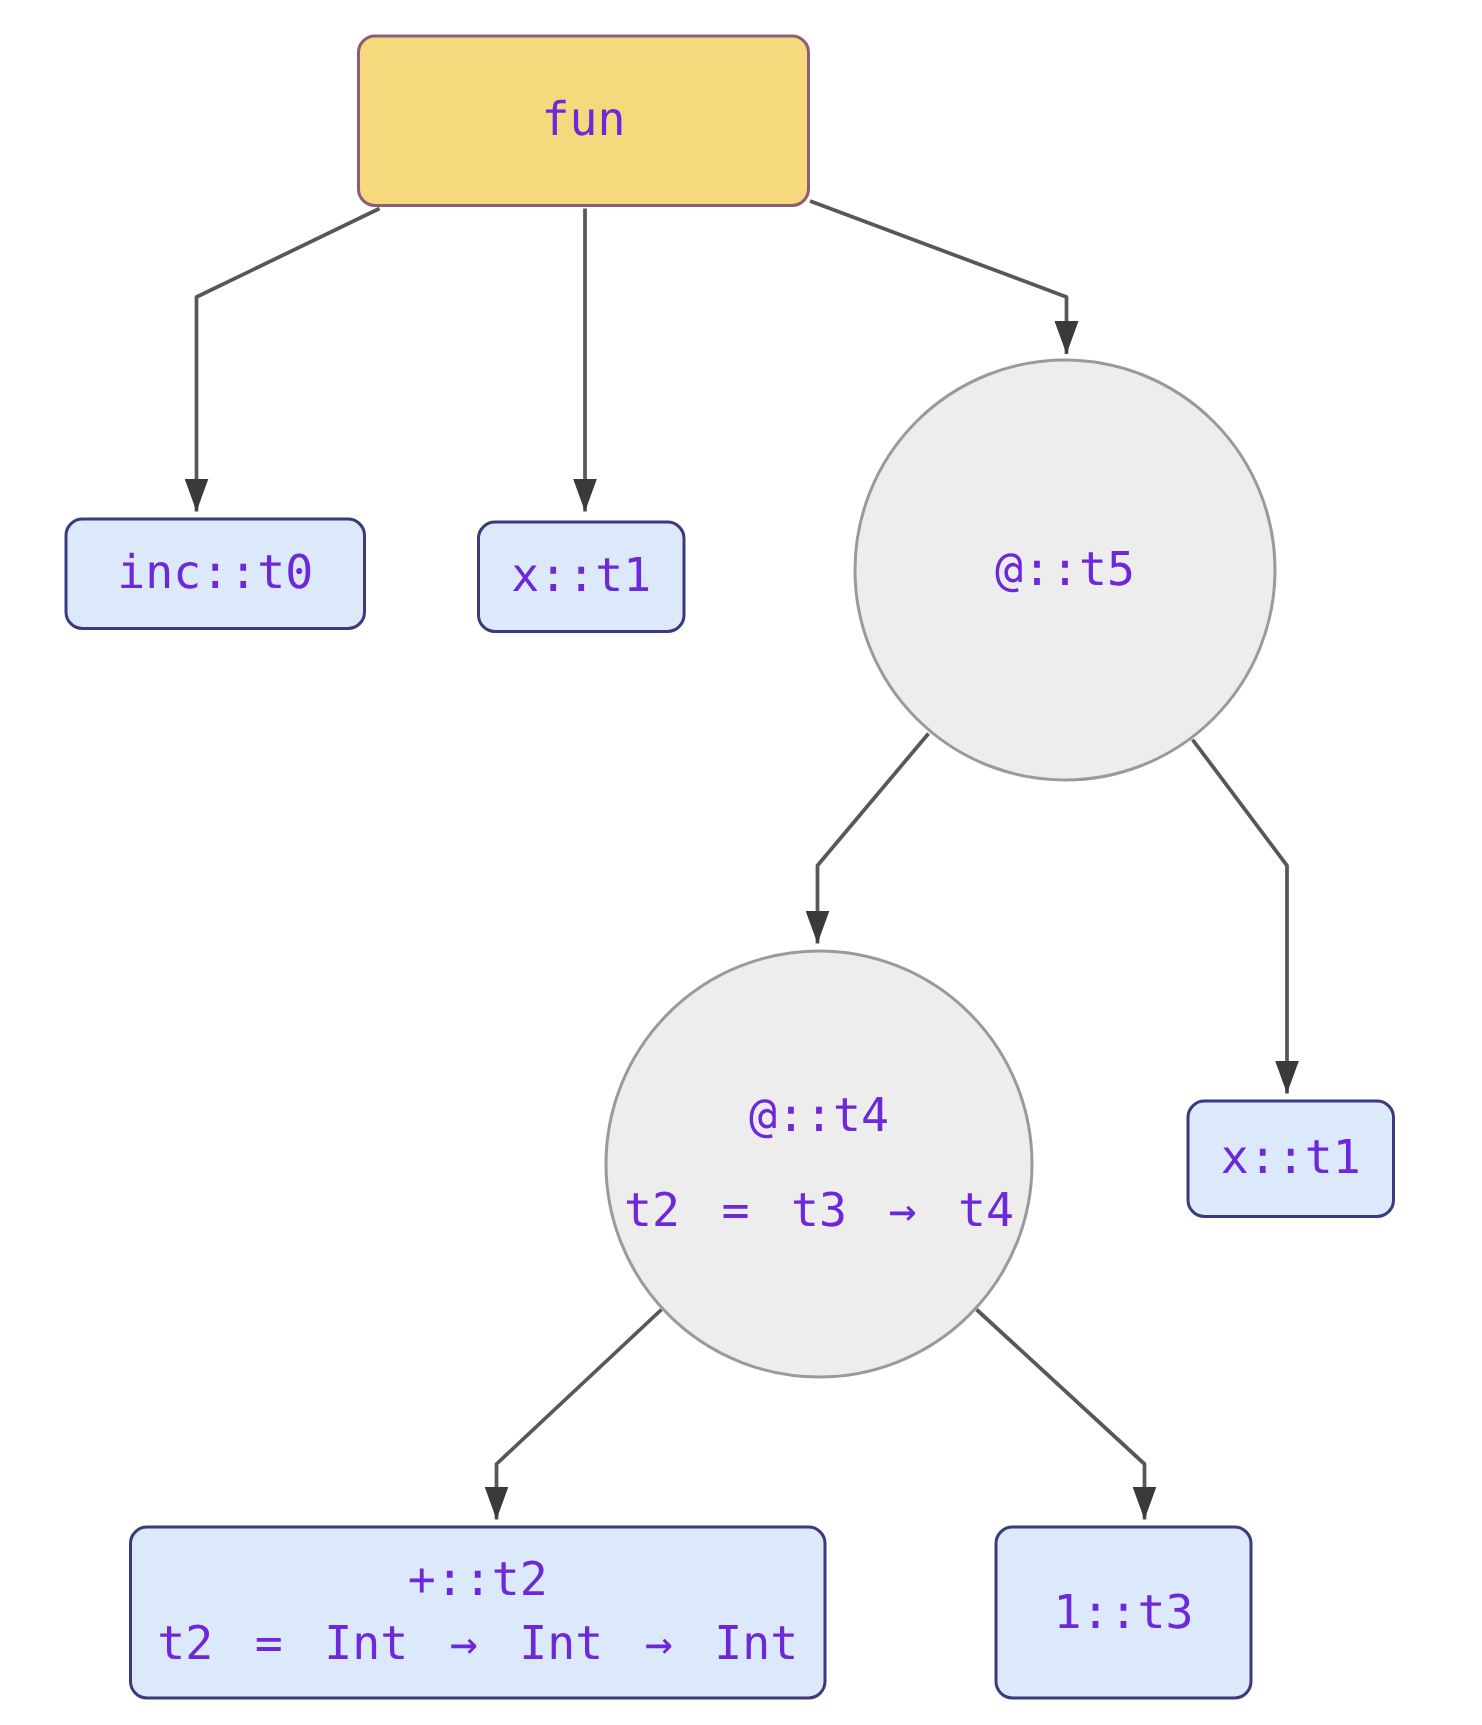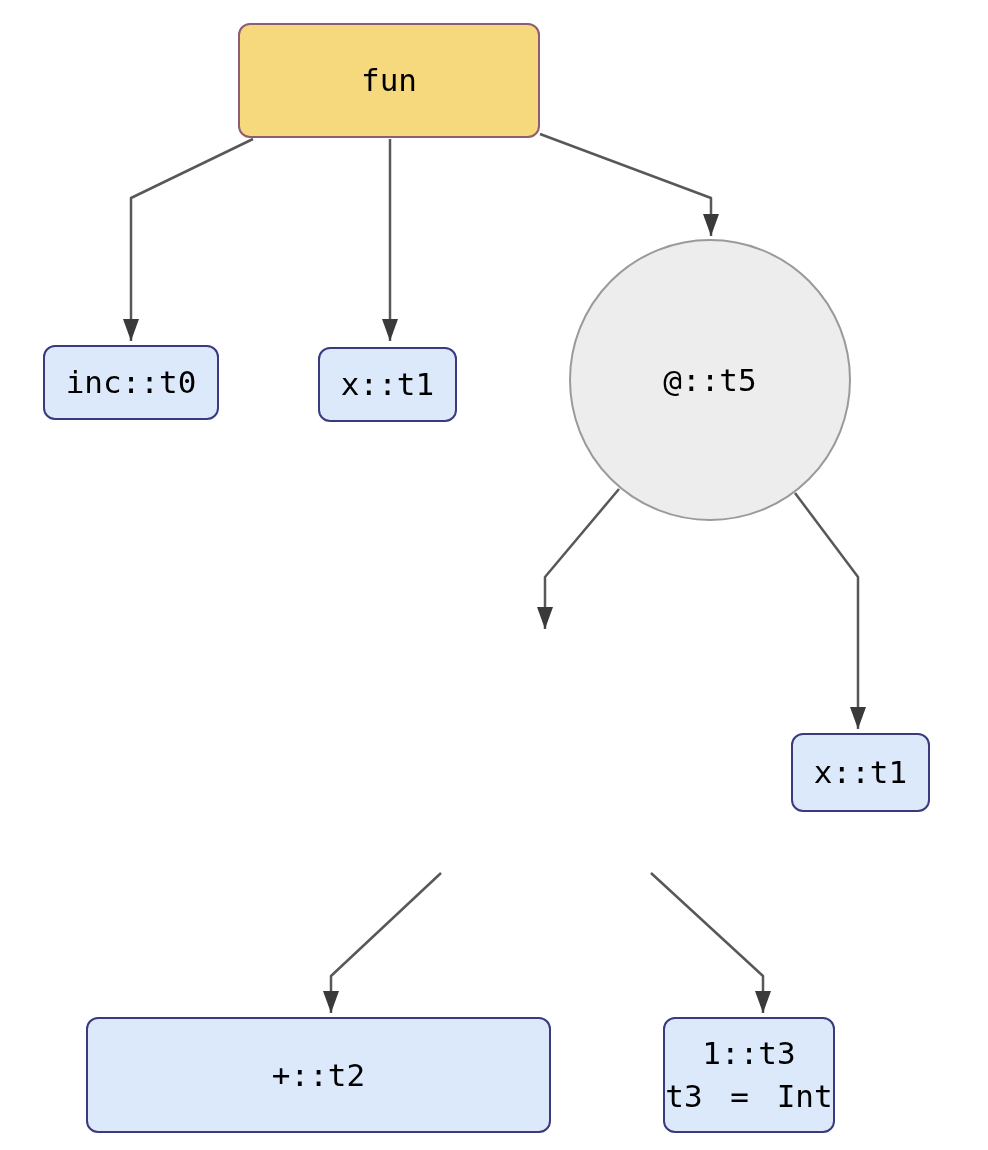--- a/index.html
+++ b/index.html
@@ -10,21 +10,21 @@
     overflow:hidden;
     font-family:"DejaVu Sans Mono","Liberation Mono",monospace;
   }
   #edge-layer{position:absolute;left:0;top:0;z-index:1;}
   .node{
     position:absolute;z-index:2;
     display:flex;flex-direction:column;
     justify-content:center;align-items:center;
     box-sizing:border-box;
     font-size:31px;line-height:1.38;
-    color:#000000;
+    color:#6d28d9;
     word-spacing:9px;
     text-align:center;
     white-space:nowrap;
   }
   .node span{display:block;}
   .rect{border-radius:12px;border:2.5px solid #3b3a7d;background:#dbe9fb;}
   .rect.yellow{background:#f5d97c;border-color:#8e5c74;}
   .circle{border-radius:50%;background:#ededed;border:2px solid #9a9a9a;gap:20px;}
 </style>
 </head>
@@ -46,39 +46,43 @@
       <path d="M795,493 L858,577 L858,729" marker-end="url(#arrow)"></path>
       <path d="M441,873 L331,976 L331,1013" marker-end="url(#arrow)"></path>
       <path d="M651,873 L763,976 L763,1013" marker-end="url(#arrow)"></path>
     </g>
   </svg>
 
   <div class="node rect yellow" style="left:238px;top:23px;width:302px;height:115px;">
     <span>fun</span>
   </div>
 
-  <div class="node rect" style="left:43px;top:345px;width:176px;height:75px;">
+  <div class="node rect" style="left:43px;top:345px;width:201px;height:75px;">
     <span>inc::t0</span>
   </div>
 
   <div class="node rect" style="left:318px;top:347px;width:139px;height:75px;">
     <span>x::t1</span>
   </div>
 
   <div class="node circle" style="left:569px;top:239px;width:282px;height:282px;">
     <span>@::t5</span>
   </div>
 
+  <div class="node circle" style="left:403px;top:633px;width:286px;height:286px;">
+    <span>@::t4</span>
+    <span>t2 = t3 → t4</span>
+  </div>
 
   <div class="node rect" style="left:791px;top:733px;width:139px;height:79px;">
     <span>x::t1</span>
   </div>
 
   <div class="node rect" style="left:86px;top:1017px;width:465px;height:116px;">
     <span>+::t2</span>
+    <span>t2 = Int → Int → Int</span>
   </div>
 
   <div class="node rect" style="left:663px;top:1017px;width:172px;height:116px;">
     <span>1::t3</span>
-    <span>t3 = Int</span>
   </div>
 
 </div>
 
 </body></html>

